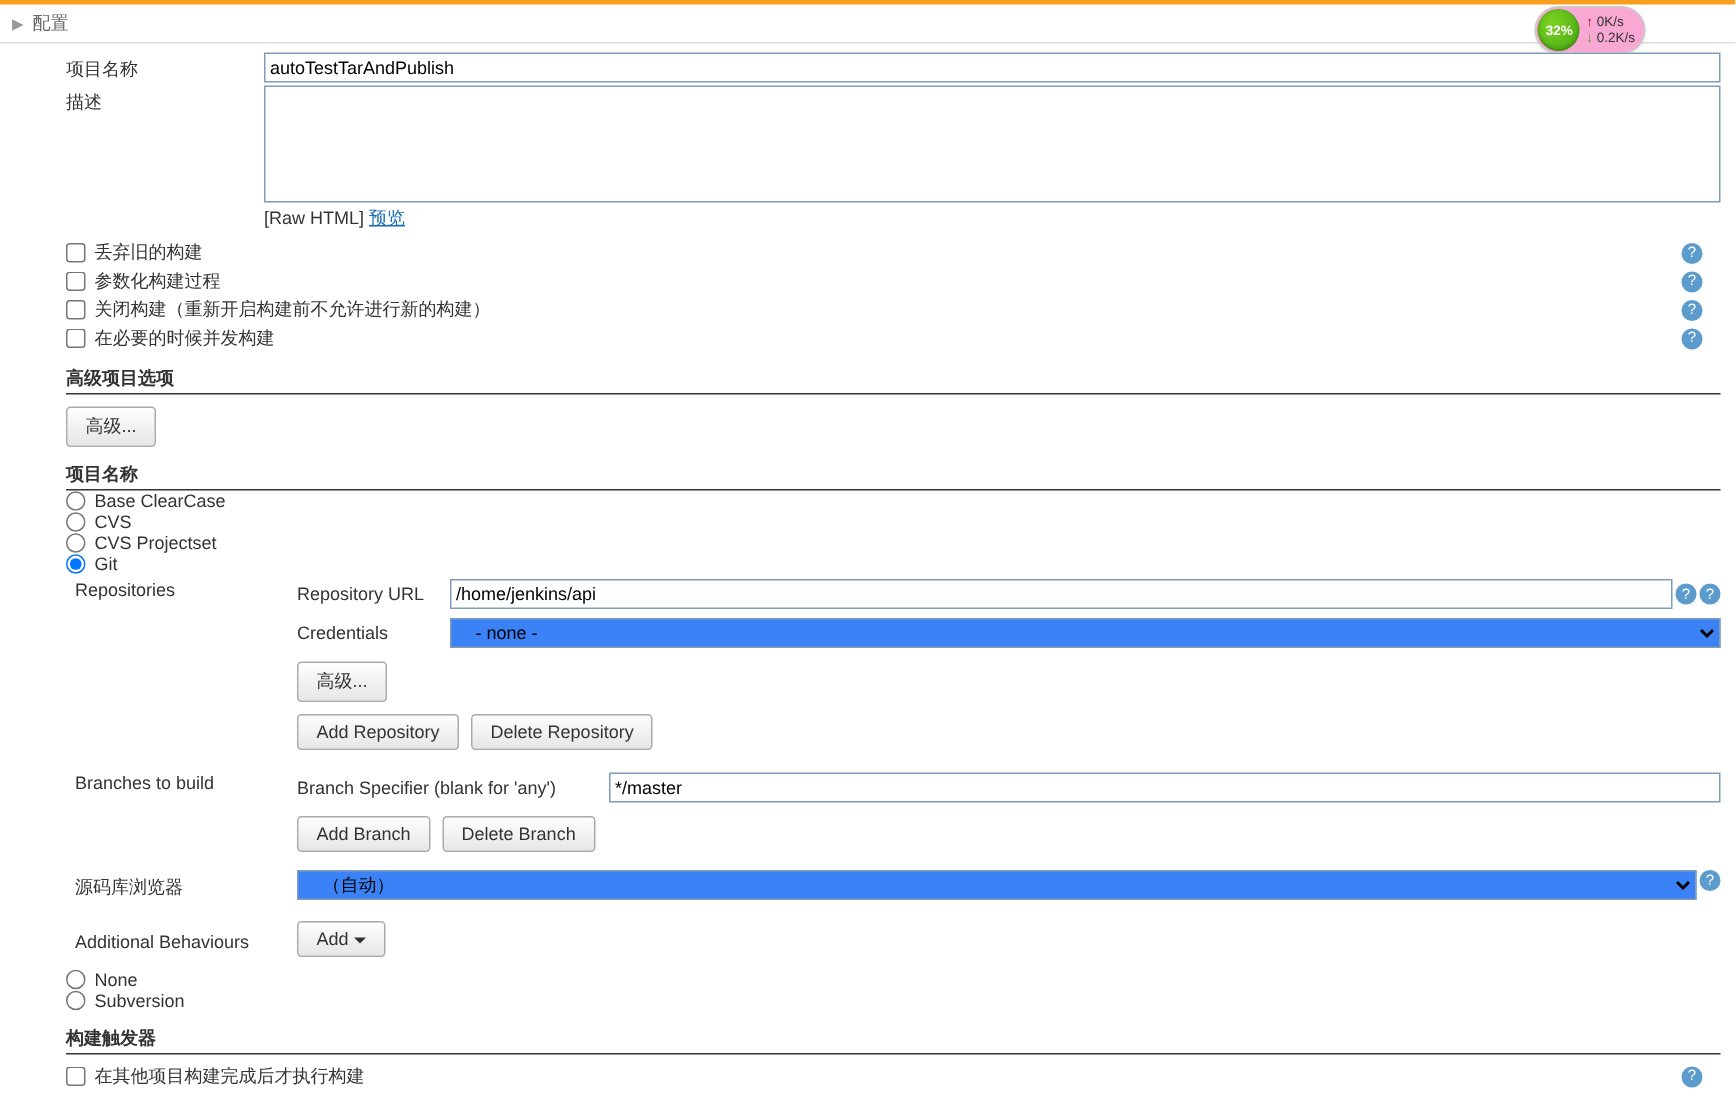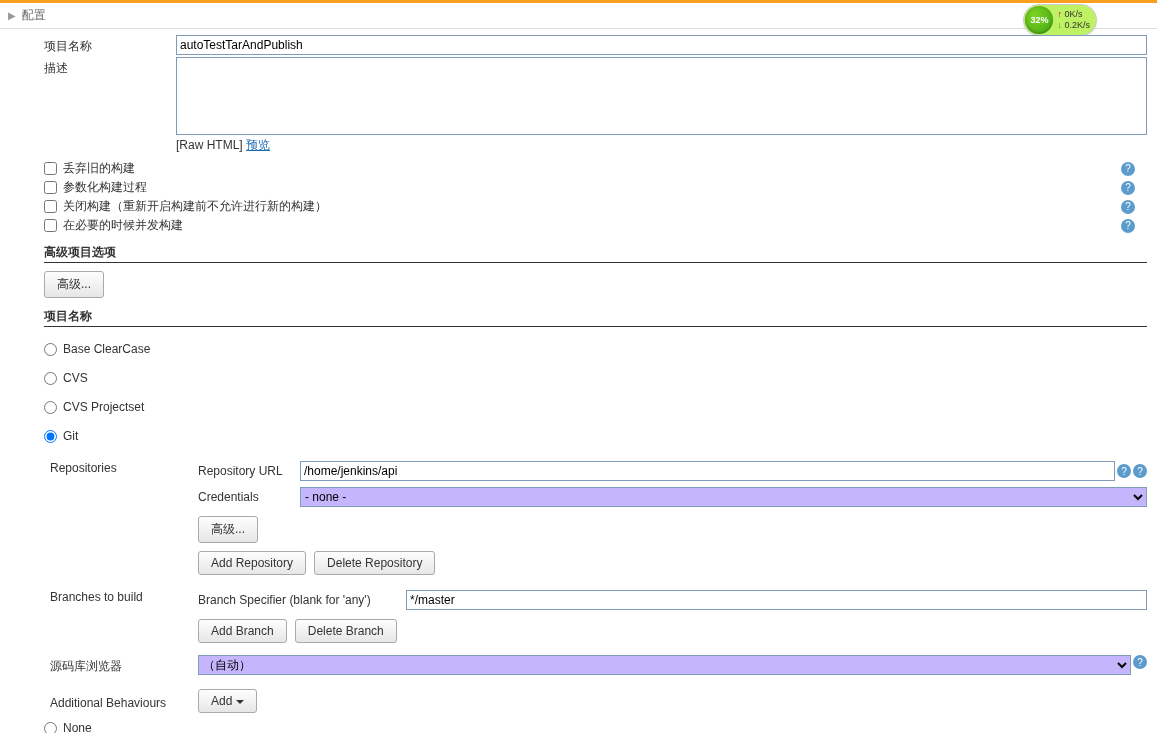--- a/index.html
+++ b/index.html
@@ -25,21 +25,21 @@
 .breadcrumb .arrow {
   color: #999;
   font-size: 10px;
 }
 .net-widget {
   position: absolute;
   top: 4px;
   right: 60px;
   display: flex;
   align-items: center;
-  background: #bef264;
+  background: #f9a8d4;
   border: 1px solid #ccc;
   border-radius: 16px;
   padding: 1px 6px 1px 1px;
   gap: 4px;
   box-shadow: 0 1px 2px rgba(0,0,0,0.1);
 }
 .net-widget .circle {
   width: 28px;
   height: 28px;
   border-radius: 50%;
@@ -89,22 +89,23 @@
   height: 78px;
   border: 1px solid #7f9db9;
   padding: 2px 3px;
   font-size: 12px;
   resize: none;
 }
 select {
   width: 100%;
   height: 20px;
   border: 1px solid #7f9db9;
-  background: #c4b5fd;
-  font-size: 12px;
+  background: #3b82f6;
+  font-size: 12px;
+  padding-left: 12px;
 }
 .raw-html {
   margin-top: 2px;
 }
 .raw-html .link { color: #1a6db5; text-decoration: underline; cursor: pointer; }
 
 .check-row {
   display: flex;
   align-items: center;
   gap: 6px;
@@ -163,23 +164,22 @@
   cursor: pointer;
   color: #333;
 }
 .btn-row-right {
   display: flex;
   gap: 8px;
   margin: 8px 0;
 }
 .radio-row {
   display: flex;
-  align-items: center;
   gap: 6px;
-  margin: 15px 0;
+  margin: 0 0;
 }
 .radio-row input[type="radio"] { margin: 0; }
 
 .indent { margin-left: 6px; }
 .git-row {
   display: flex;
   align-items: center;
   gap: 2px;
   margin: 3px 0;
 }

